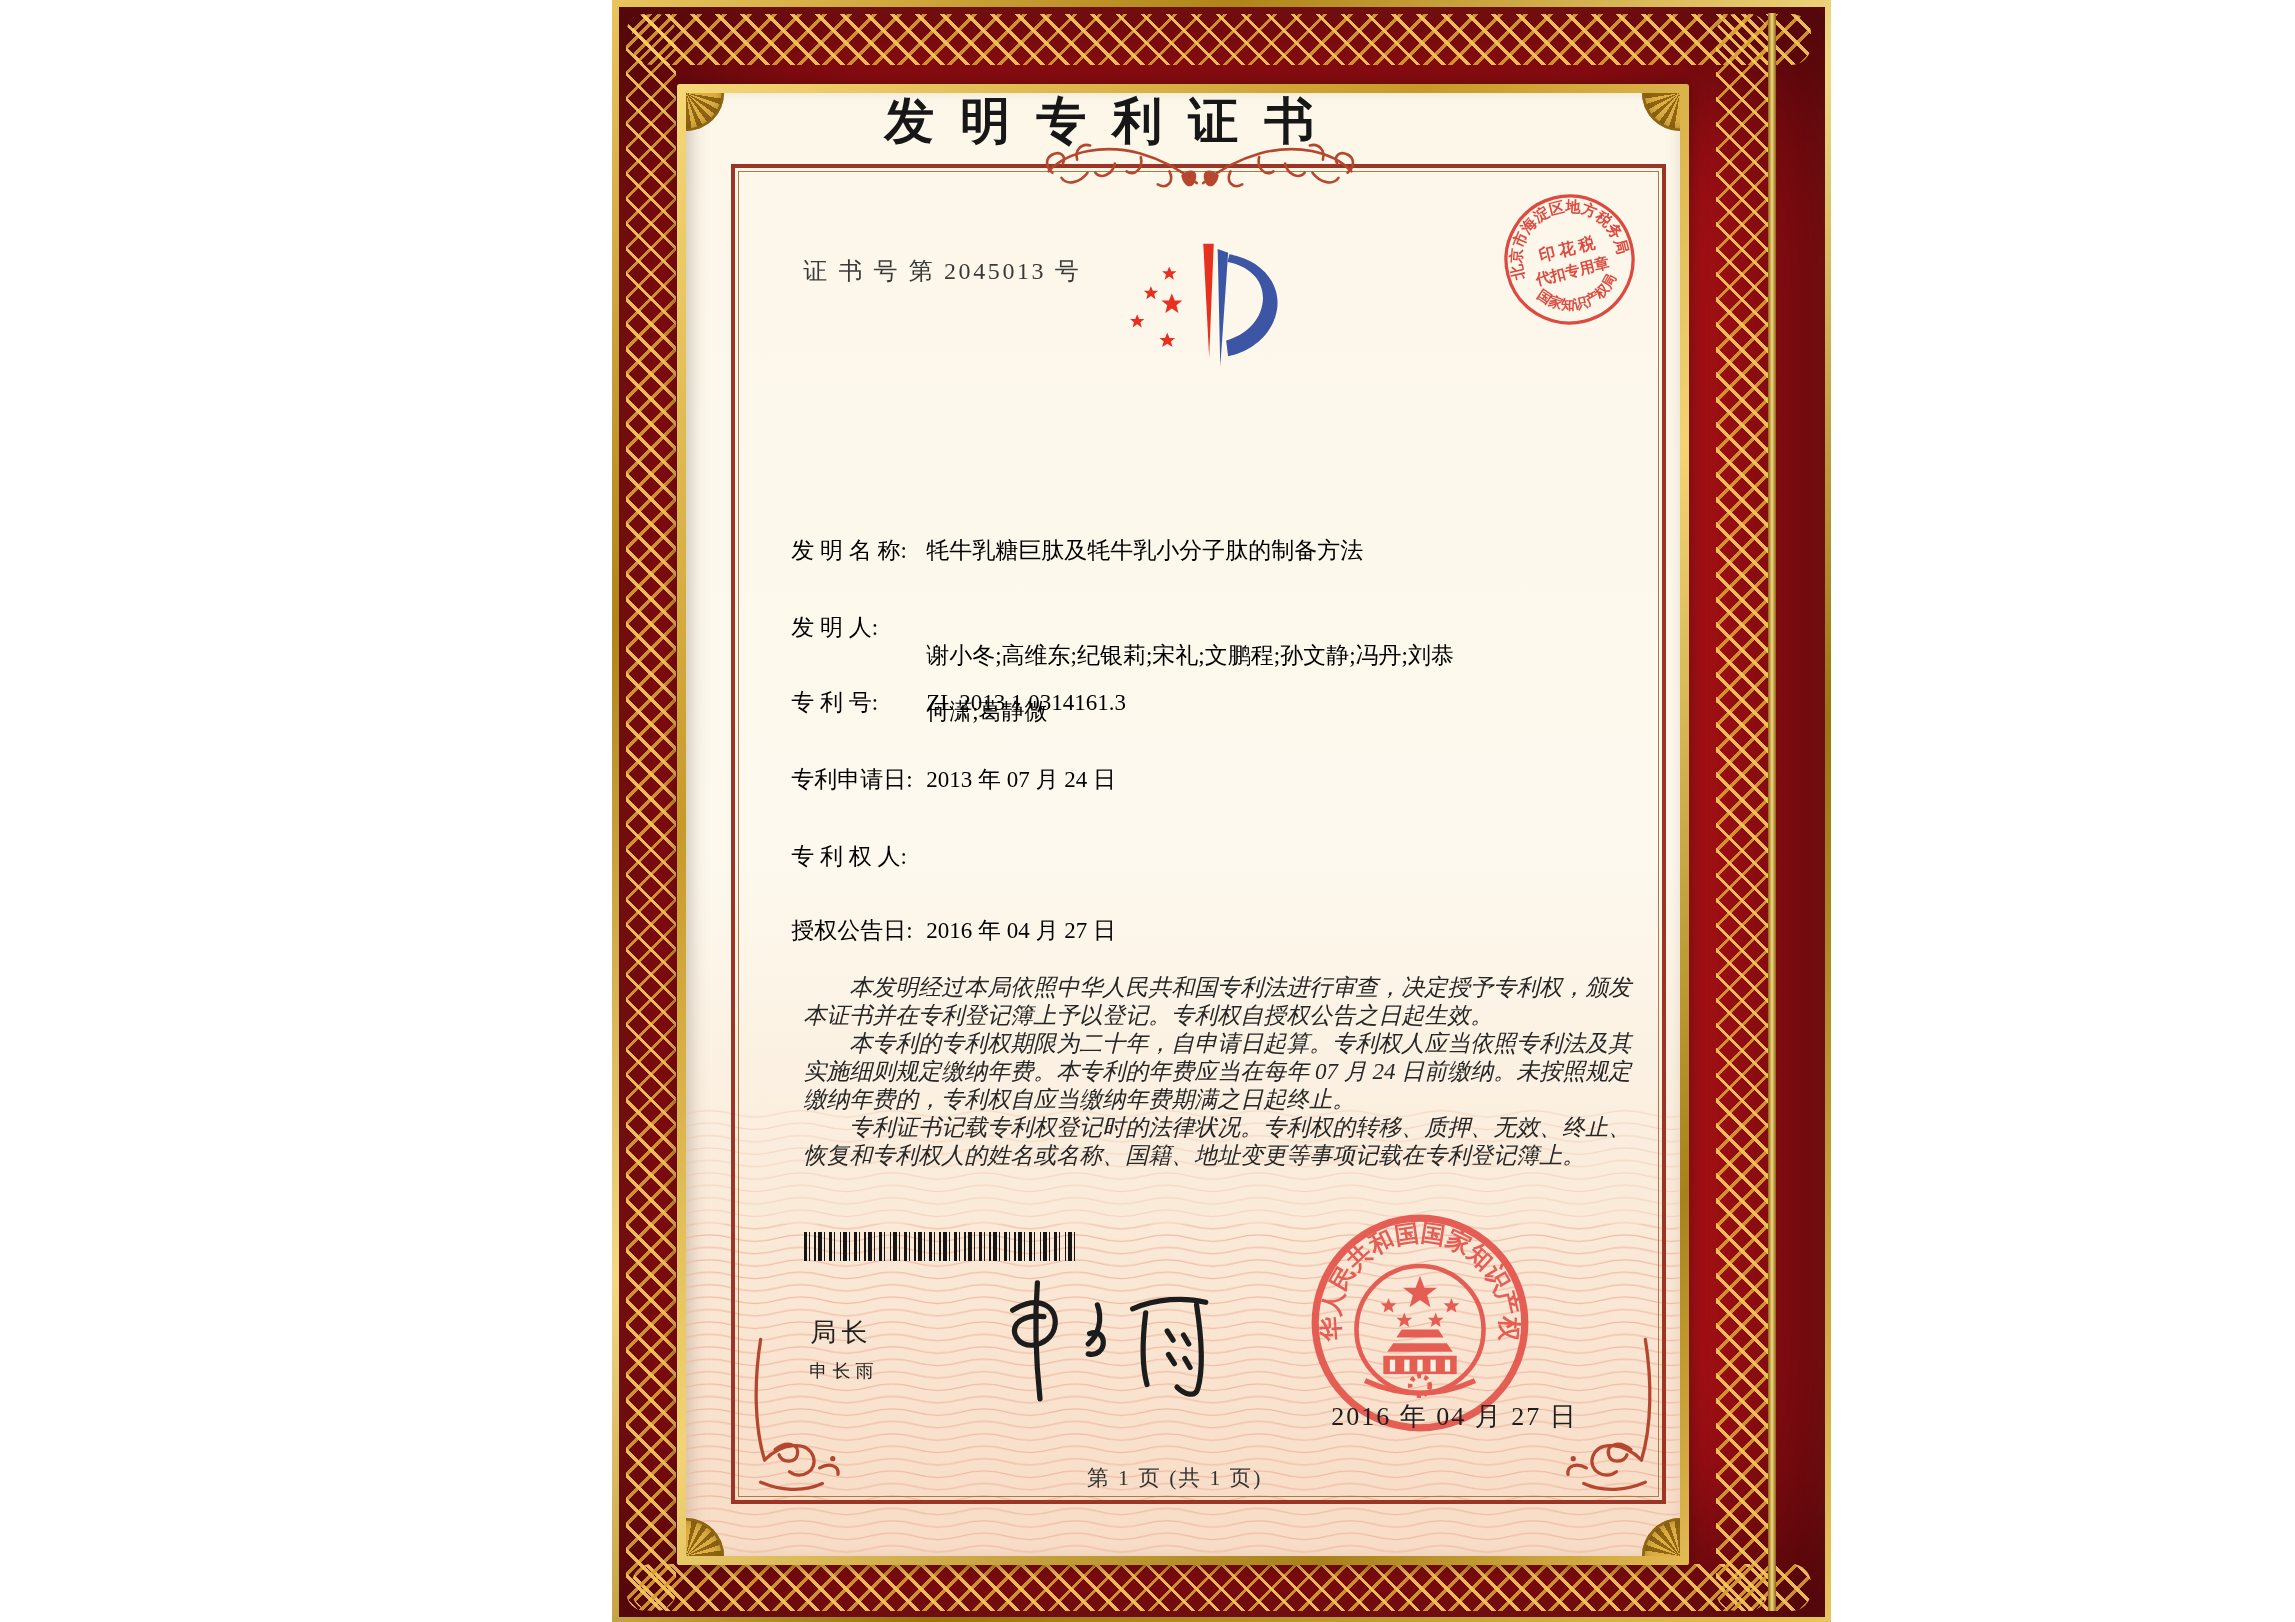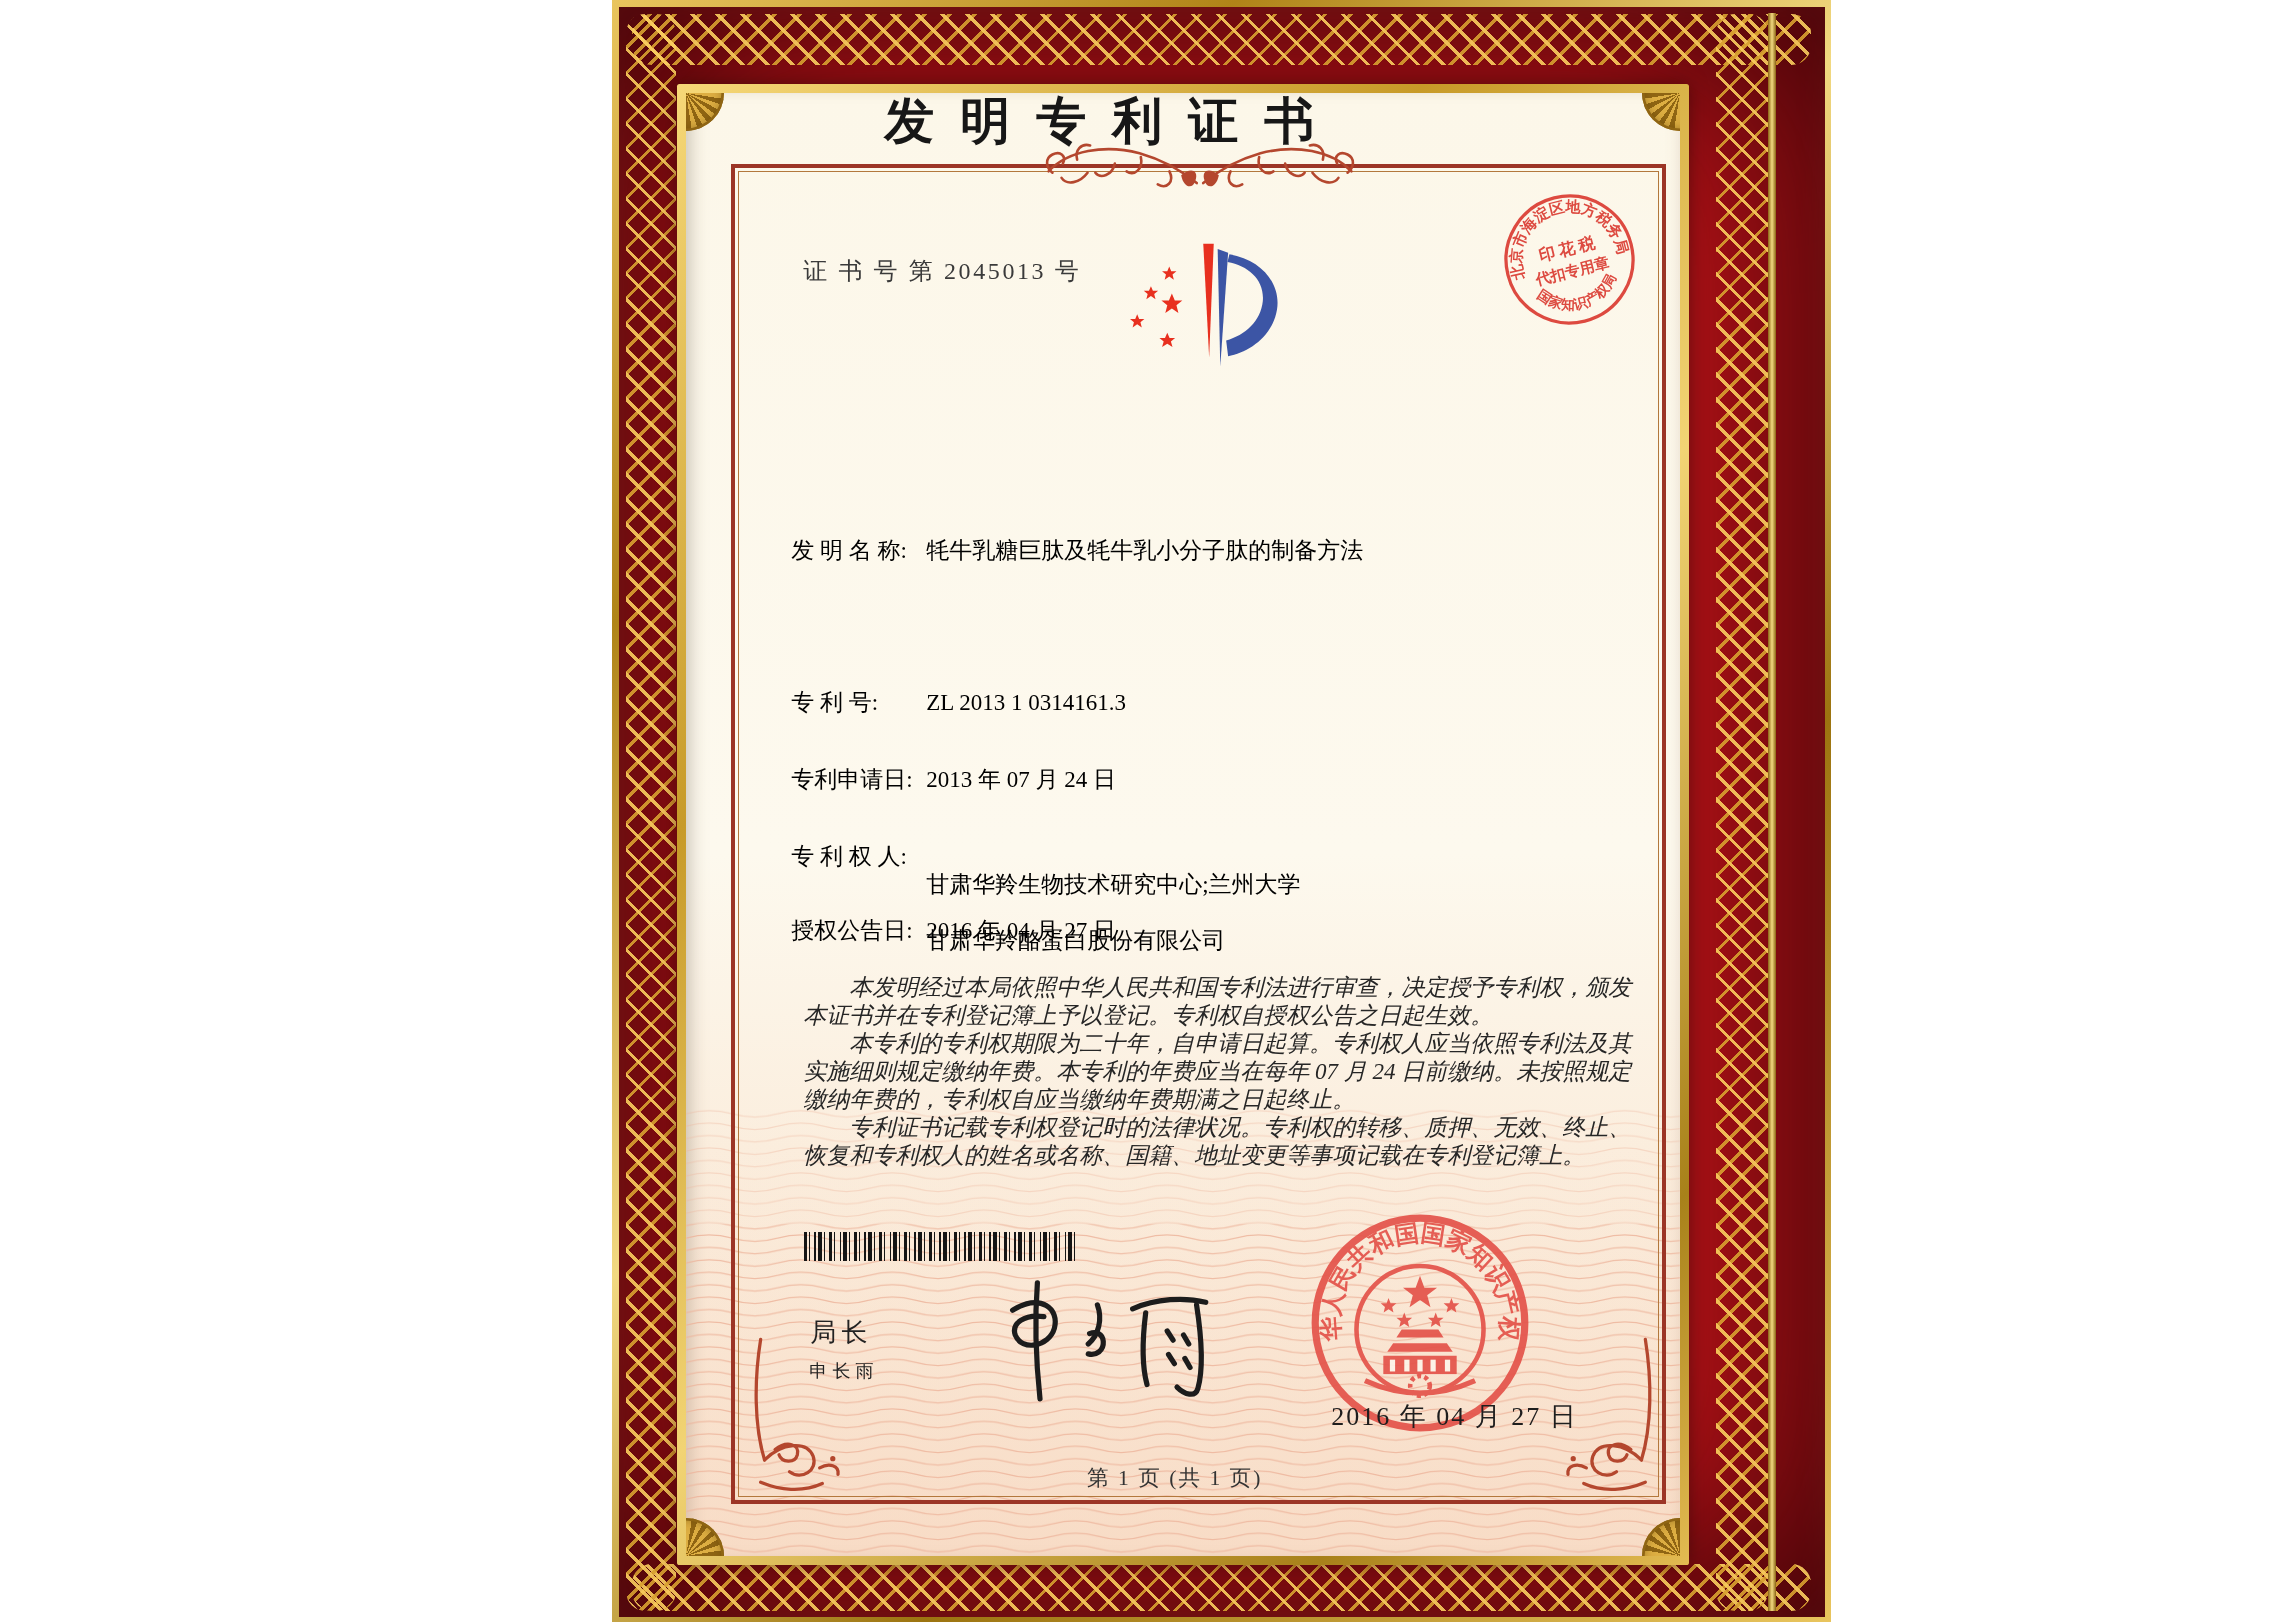--- a/index.html
+++ b/index.html
@@ -153,34 +153,37 @@
             <text x="120" y="146" font-size="23" fill="#dd4a40" font-weight="700" text-anchor="middle">代扣专用章</text>
           </g>
         </svg>
 
         <div class="title">发明专利证书</div>
 
         <div class="row r1">
           <span class="lbl">发 明 名 称:</span>
           <span class="val">牦牛乳糖巨肽及牦牛乳小分子肽的制备方法</span>
         </div>
+        <div class="row r2">
+          <span class="lbl">发   明   人:</span>
+          <span class="val">
+            <span>谢小冬;高维东;纪银莉;宋礼;文鹏程;孙文静;冯丹;刘恭</span><br>
+            <span>何潇;葛静微</span>
+          </span>
+        </div>
         <div class="row r3">
           <span class="lbl">专   利   号:</span>
           <span class="val">ZL 2013 1 0314161.3</span>
         </div>
         <div class="row r4">
           <span class="lbl">专利申请日:</span>
           <span class="val">2013 年 07 月 24 日</span>
         </div>
         <div class="row r5">
           <span class="lbl">专 利 权 人:</span>
-          <span class="val">
-            <span>甘肃华羚生物技术研究中心;兰州大学</span><br>
-            <span>甘肃华羚酪蛋白股份有限公司</span>
-          </span>
         </div>
         <div class="row r6">
           <span class="lbl">授权公告日:</span>
           <span class="val">2016 年 04 月 27 日</span>
         </div>
 
         <div class="body-text">
           <p>本发明经过本局依照中华人民共和国专利法进行审查，决定授予专利权，颁发本证书并在专利登记簿上予以登记。专利权自授权公告之日起生效。</p>
           <p>本专利的专利权期限为二十年，自申请日起算。专利权人应当依照专利法及其实施细则规定缴纳年费。本专利的年费应当在每年 07 月 24 日前缴纳。未按照规定缴纳年费的，专利权自应当缴纳年费期满之日起终止。</p>
           <p>专利证书记载专利权登记时的法律状况。专利权的转移、质押、无效、终止、恢复和专利权人的姓名或名称、国籍、地址变更等事项记载在专利登记簿上。</p>

